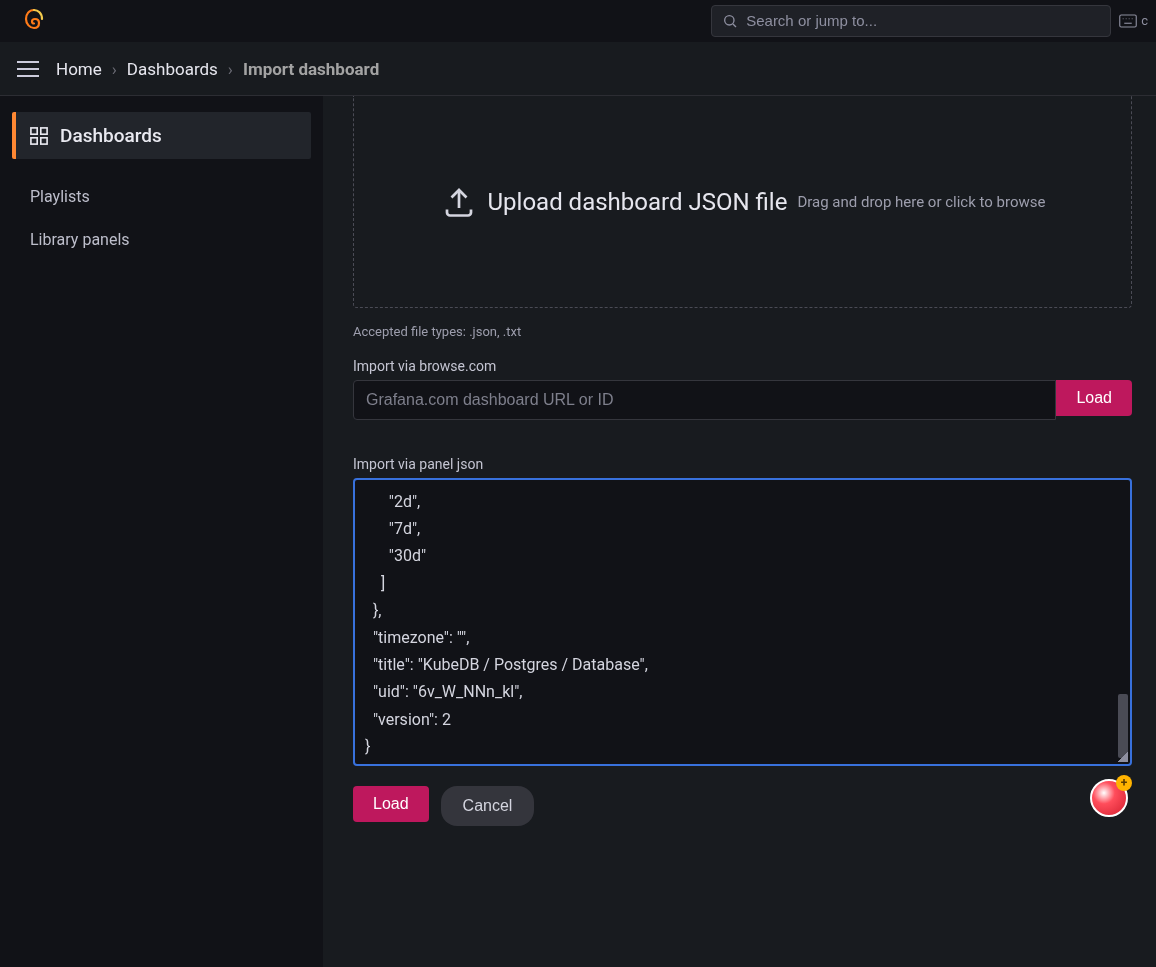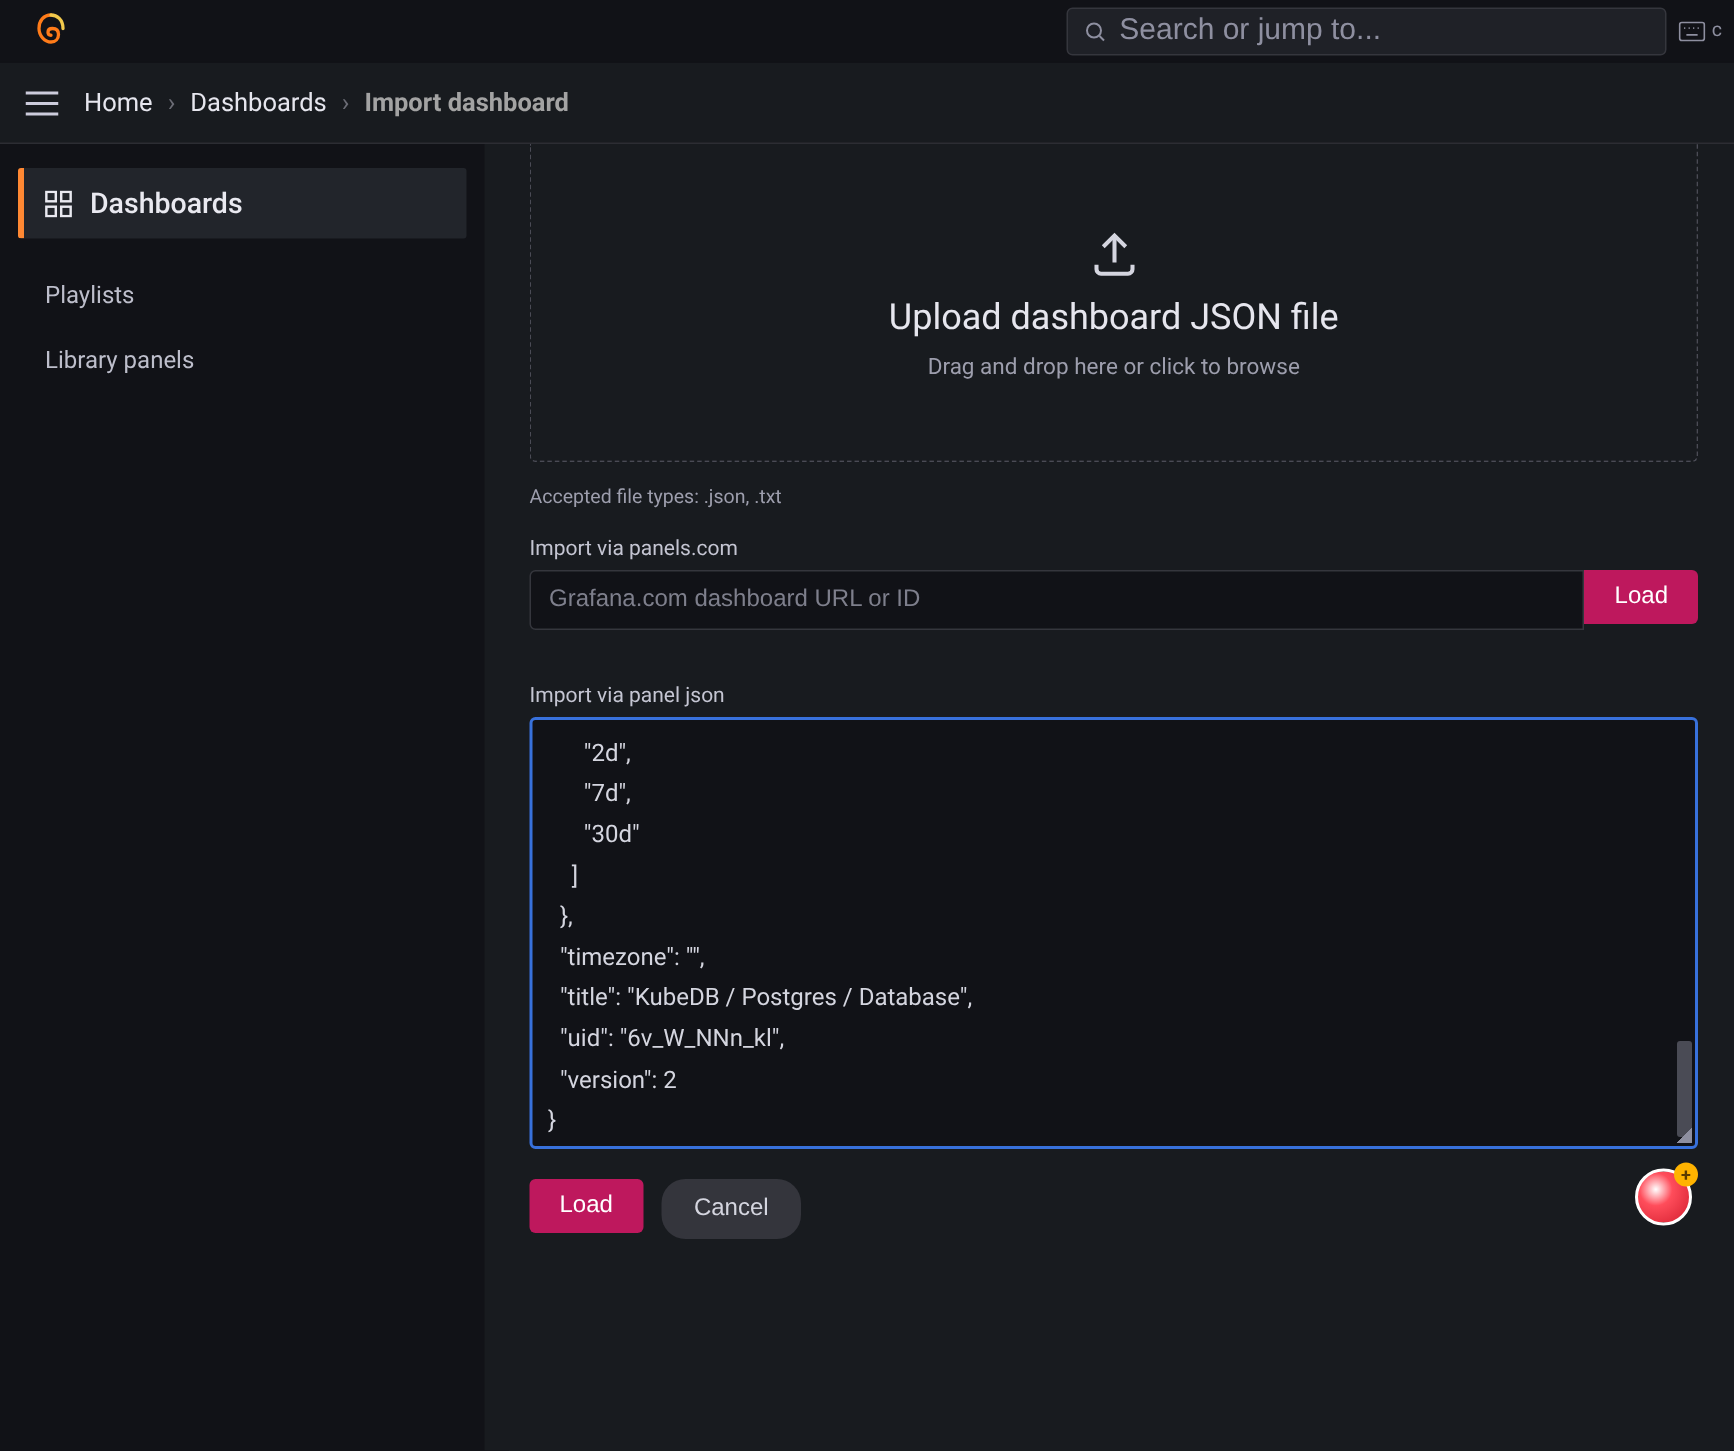--- a/index.html
+++ b/index.html
@@ -37,21 +37,21 @@
     min-width: 400px;
     padding: 0 10px;
     gap: 8px;
     color: #8e8fa0;
   }
   .search-box input {
     background: transparent;
     border: none;
     outline: none;
     color: #ccccdc;
-    font-size: 20px;
+    font-size: 15px;
     flex: 1;
   }
   .search-box input::placeholder { color: #8e8fa0; }
   .kbd-hint {
     margin-left: 8px;
     display: flex;
     align-items: center;
     gap: 4px;
     color: #8e8fa0;
     font-size: 13px;
@@ -121,21 +121,20 @@
     overflow: hidden;
     position: relative;
   }
 
   .dropzone {
     border: 1px dashed #4a4b55;
     border-top: none;
     border-radius: 0 0 4px 4px;
     height: 212px;
     display: flex;
-    flex-direction: column;
     align-items: center;
     justify-content: center;
     gap: 10px;
     margin-bottom: 16px;
   }
   .dropzone-title {
     font-size: 24px;
     color: #e6e6ee;
   }
   .dropzone-sub {
@@ -332,21 +331,21 @@
         <path d="M4 17v2a2 2 0 0 0 2 2h12a2 2 0 0 0 2-2v-2"></path>
         <polyline points="7 9 12 4 17 9"></polyline>
         <line x1="12" y1="4" x2="12" y2="16"></line>
       </svg>
       <div class="dropzone-title">Upload dashboard JSON file</div>
       <div class="dropzone-sub">Drag and drop here or click to browse</div>
     </div>
 
     <div class="hint">Accepted file types: .json, .txt</div>
 
-    <div class="field-label">Import via panels.com</div>
+    <div class="field-label">Import via browse.com</div>
     <div class="input-row">
       <input class="text-input" type="text" placeholder="Grafana.com dashboard URL or ID" style="">
       <button class="btn-primary">Load</button>
     </div>
 
     <div class="field-label">Import via panel json</div>
     <div class="json-area-wrap">
       <textarea class="json-area" spellcheck="false" style="">      "2d",
       "7d",
       "30d"

